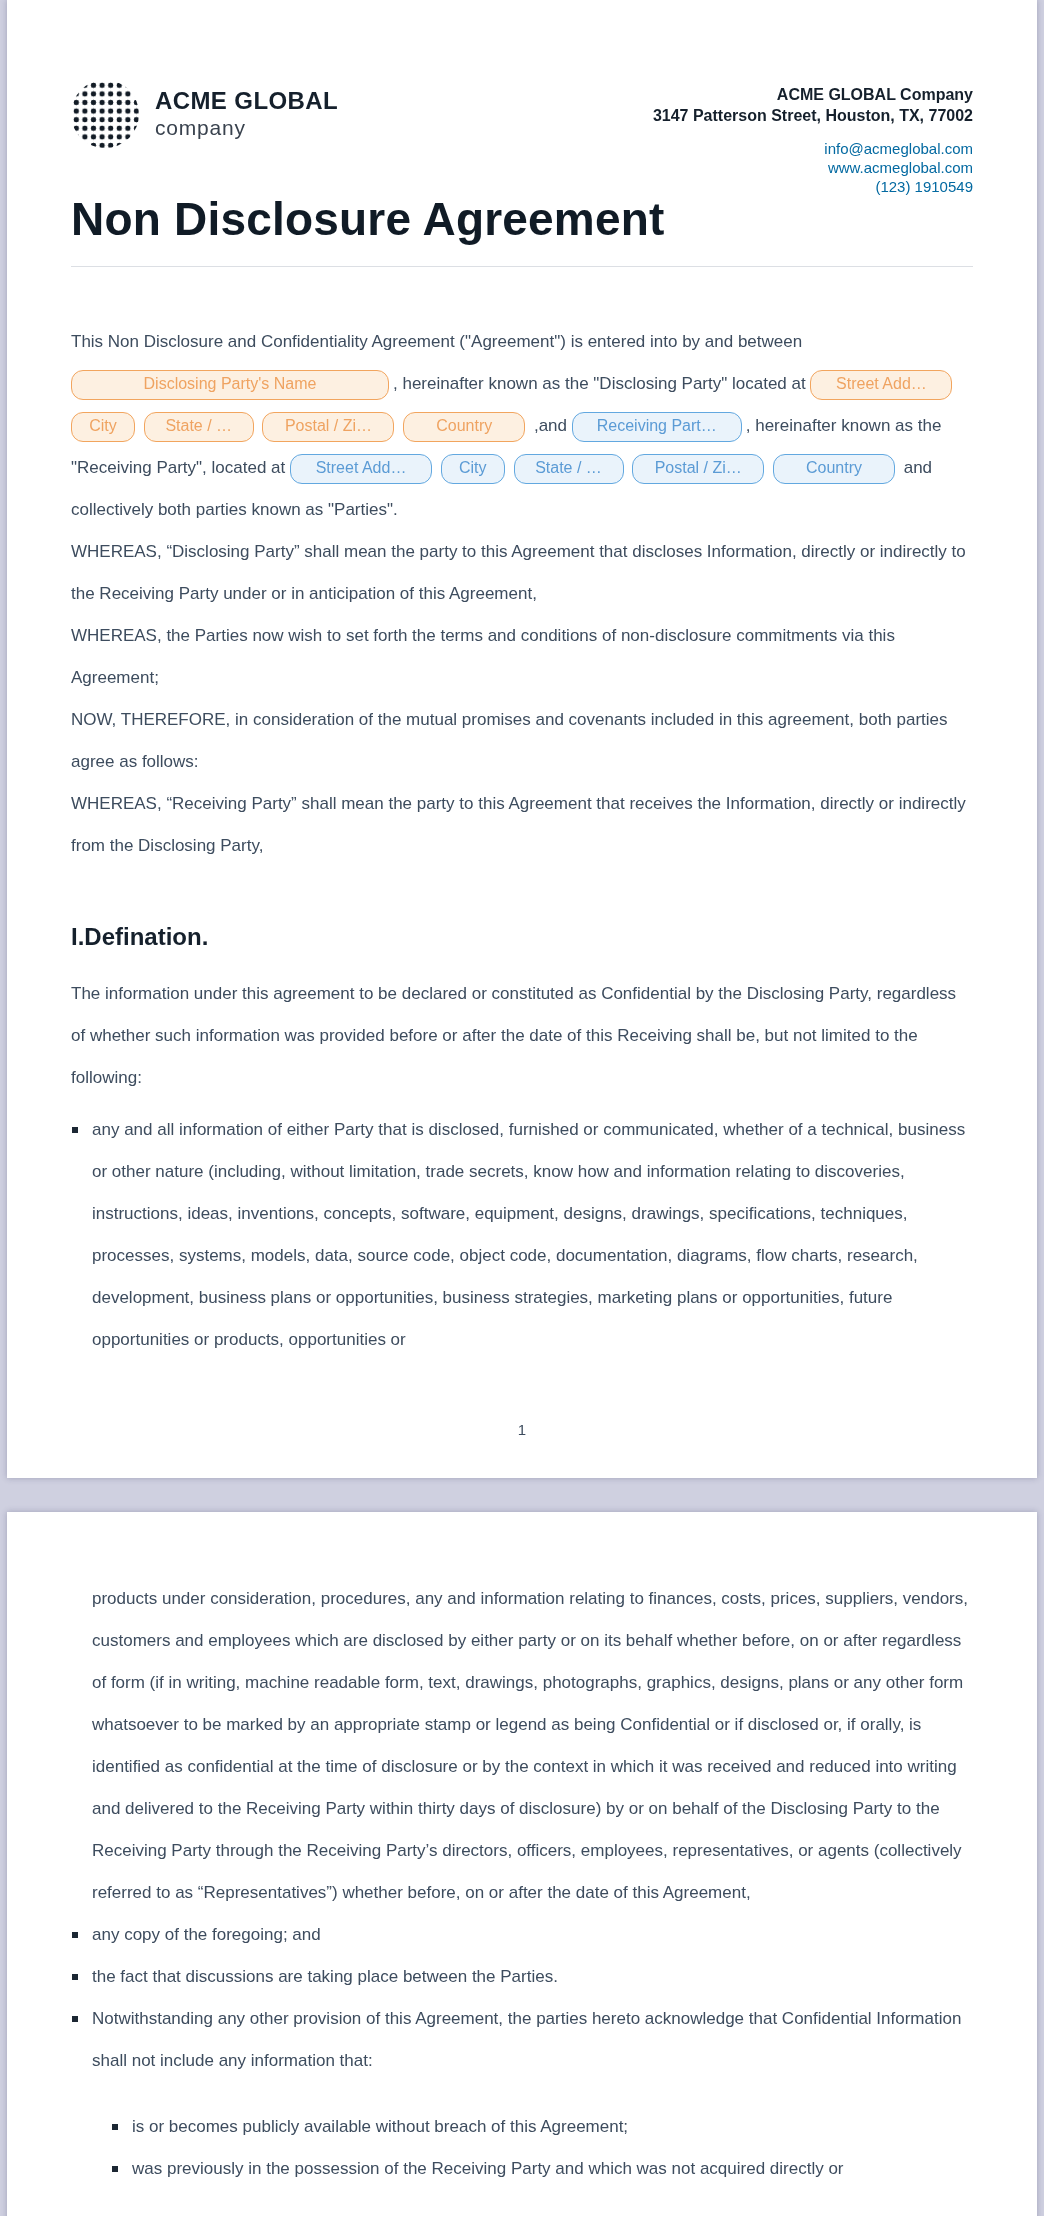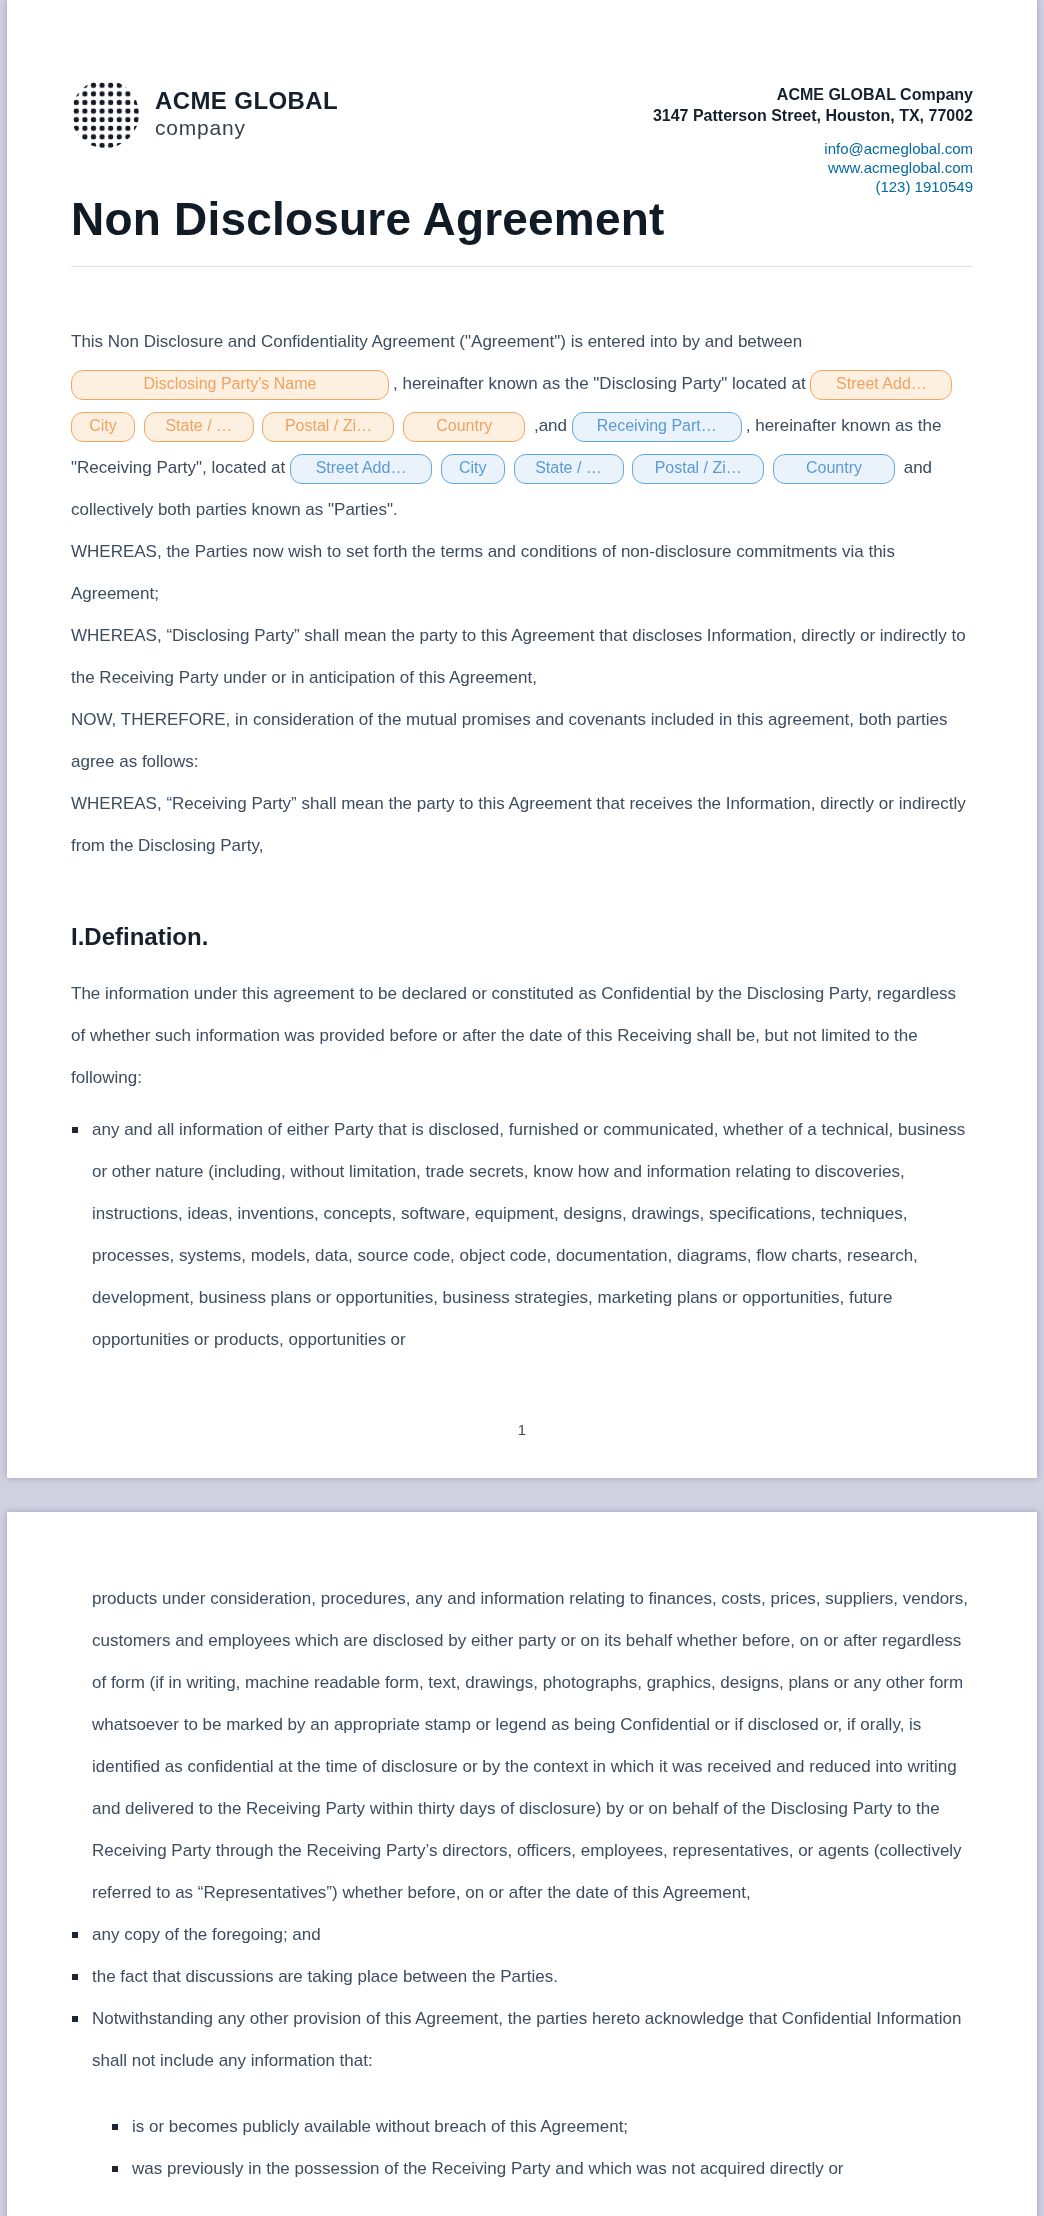--- a/index.html
+++ b/index.html
@@ -149,22 +149,22 @@
       <span>,and</span>
       <span class="pill blue w-recv">Receiving Part…</span><span>, hereinafter known as the "Receiving Party", located at</span>
       <span class="pill blue w-street">Street Add…</span>
       <span class="pill blue w-city">City</span>
       <span class="pill blue w-state">State / …</span>
       <span class="pill blue w-postal">Postal / Zi…</span>
       <span class="pill blue w-country">Country</span>
       <span>and collectively both parties known as "Parties".</span>
     </p>
 
+    <p class="para">WHEREAS, “Disclosing Party” shall mean the party to this Agreement that discloses Information, directly or indirectly to the Receiving Party under or in anticipation of this Agreement,</p>
     <p class="para">WHEREAS, the Parties now wish to set forth the terms and conditions of non-disclosure commitments via this Agreement;</p>
-    <p class="para">WHEREAS, “Disclosing Party” shall mean the party to this Agreement that discloses Information, directly or indirectly to the Receiving Party under or in anticipation of this Agreement,</p>
     <p class="para">NOW, THEREFORE, in consideration of the mutual promises and covenants included in this agreement, both parties agree as follows:</p>
     <p class="para">WHEREAS, “Receiving Party” shall mean the party to this Agreement that receives the Information, directly or indirectly from the Disclosing Party,</p>
 
     <h2 class="section-heading">I.Defination.</h2>
     <p class="para section-body">The information under this agreement to be declared or constituted as Confidential by the Disclosing Party, regardless of whether such information was provided before or after the date of this Receiving shall be, but not limited to the following:</p>
 
     <ul class="blist">
       <li>any and all information of either Party that is disclosed, furnished or communicated, whether of a technical, business or other nature (including, without limitation, trade secrets, know how and information relating to discoveries, instructions, ideas, inventions, concepts, software, equipment, designs, drawings, specifications, techniques, processes, systems, models, data, source code, object code, documentation, diagrams, flow charts, research, development, business plans or opportunities, business strategies, marketing plans or opportunities, future opportunities or products, opportunities or</li>
     </ul>
 

